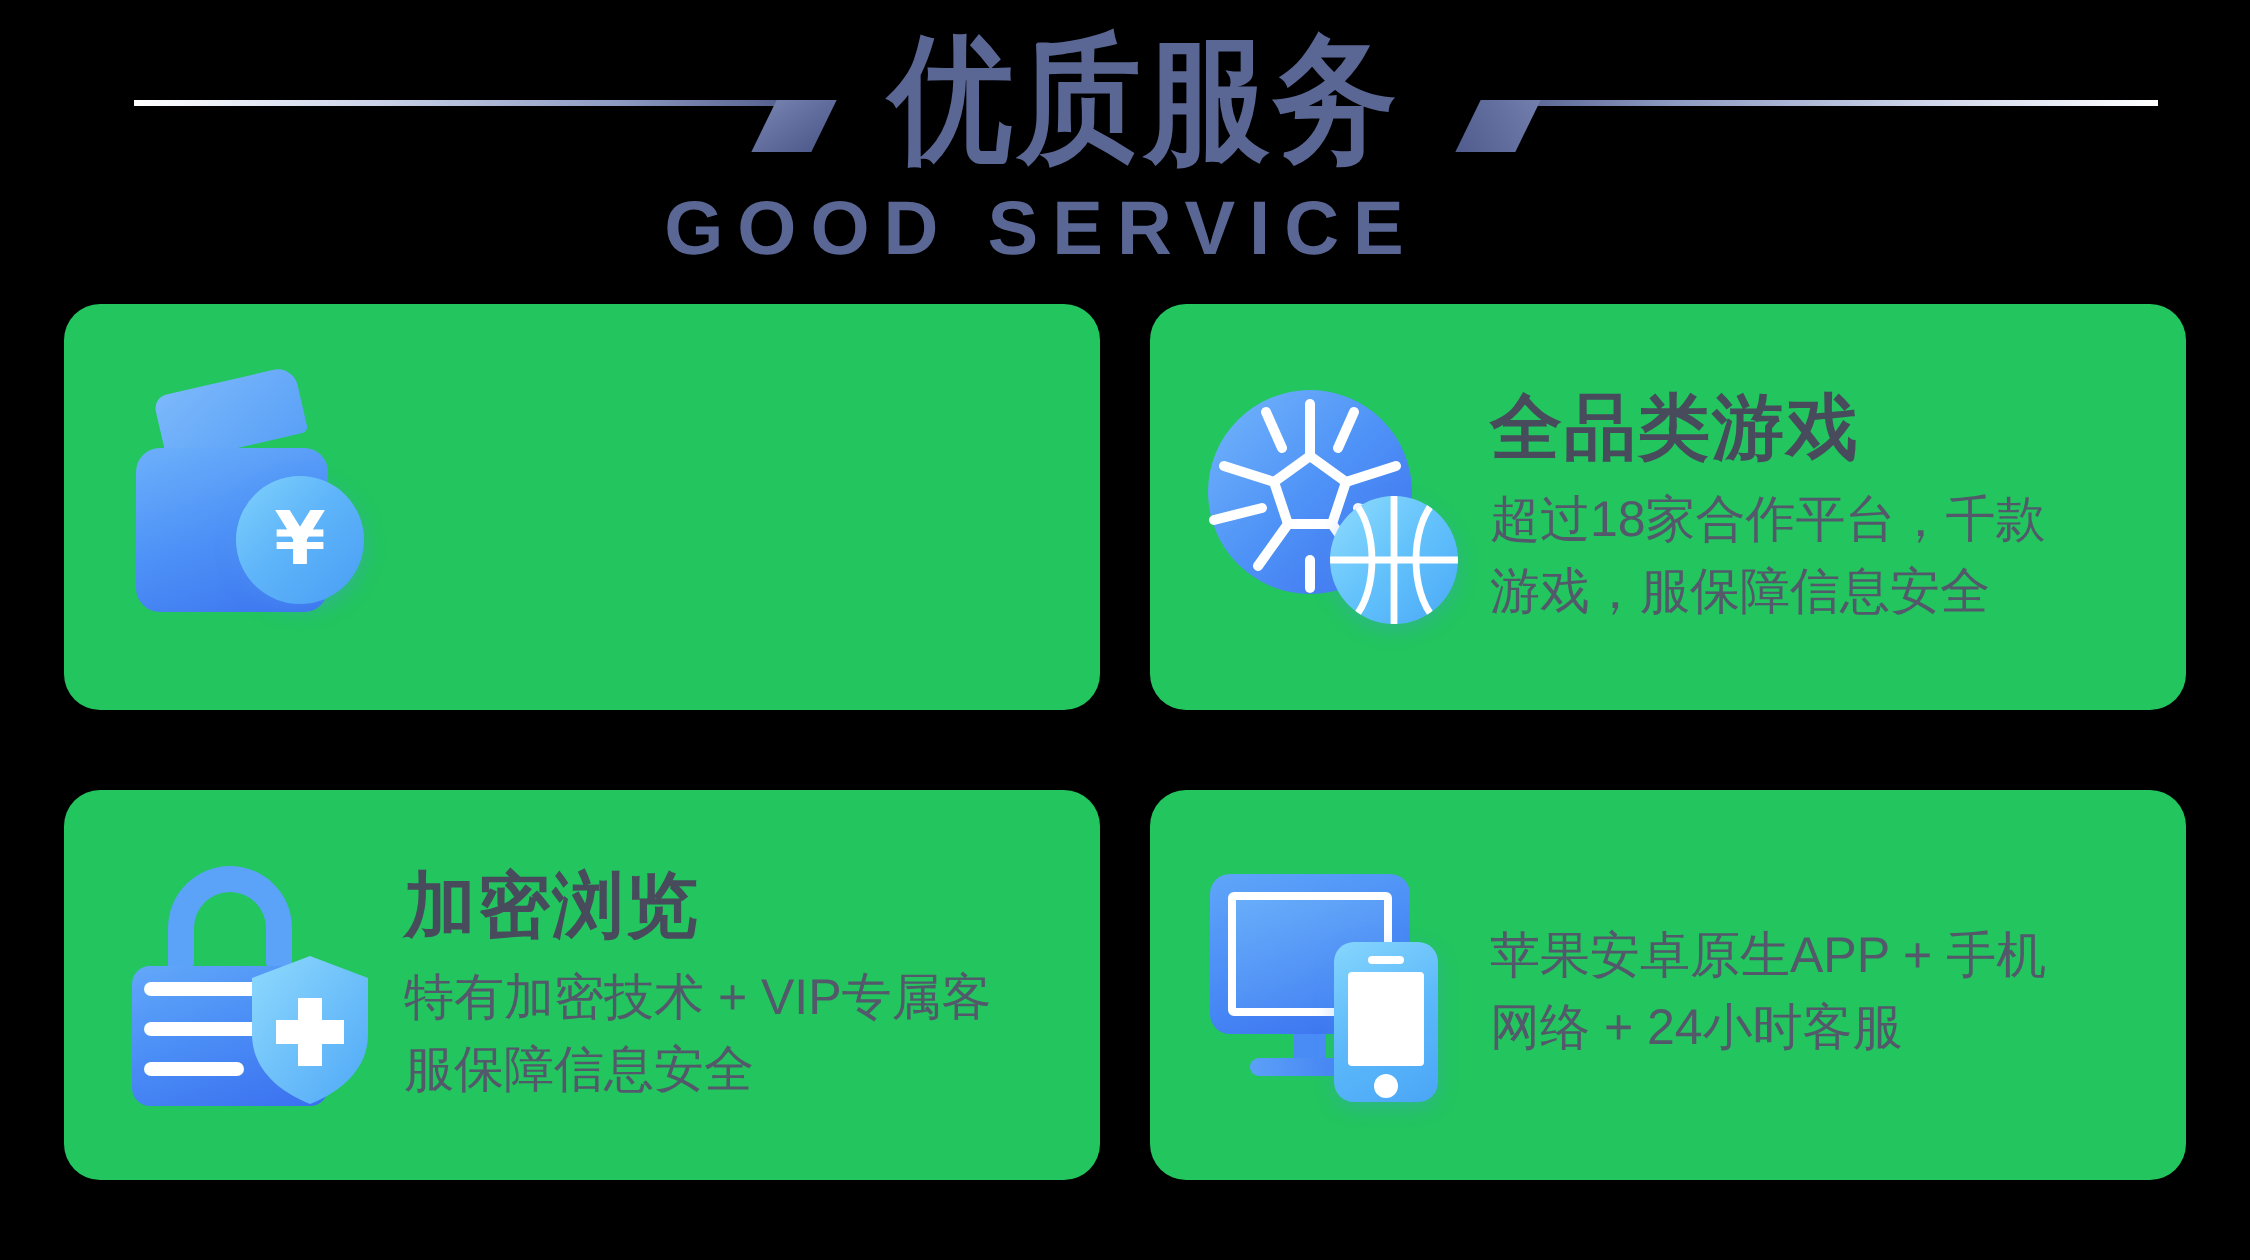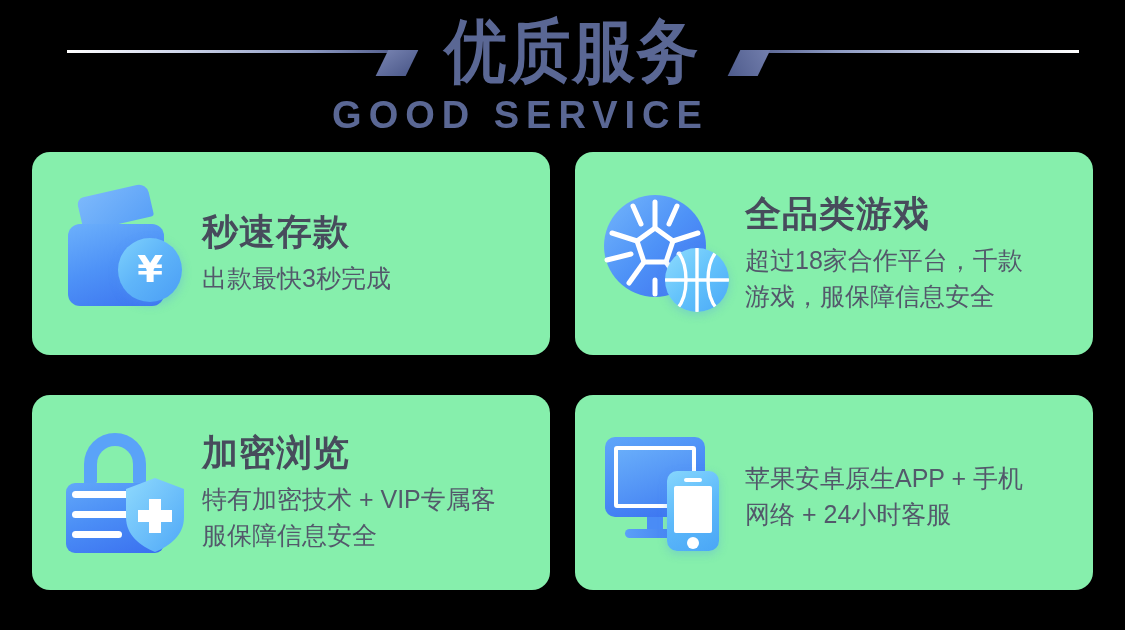--- a/index.html
+++ b/index.html
@@ -57,21 +57,21 @@
   
   .grid{
     position:absolute; left:32px; top:152px;
     width:1061px; height:438px;
     display:grid;
     grid-template-columns:518px 518px;
     grid-template-rows:203px 195px;
     column-gap:25px; row-gap:40px;
   }
   .card{
-    background:#86efac; border-radius:18px;
+    background:#22c55e; border-radius:18px;
     display:flex; align-items:center;
     padding:0 18px 0 28px;
     overflow:hidden;
   }
   .icon-wrap{
     flex:0 0 auto; width:132px; height:132px;
     position:relative; margin-right:6px;
   }
   .txt{ flex:1 1 auto; min-width:0; padding-left:4px; }
   .card-title{
@@ -222,26 +222,20 @@
 
     <div class="card">
       <div class="icon-wrap">
         <div class="wallet">
           <div class="flap"></div>
           <div class="body"></div>
           <div class="clasp"></div>
         </div>
         <div class="coin">
           <span class="yen">¥</span>
-        </div>
-      </div>
-      <div class="txt">
-        <div class="card-title">秒速存款</div>
-        <div class="card-sub">
-          <div>出款最快3秒完成</div>
         </div>
       </div>
     </div>
 
     <div class="card">
       <div class="icon-wrap">
         <div class="balls">
           <svg class="soccer" viewBox="0 0 104 104">
             <defs>
               <linearGradient id="sg" x1="0" y1="0" x2="1" y2="1">

